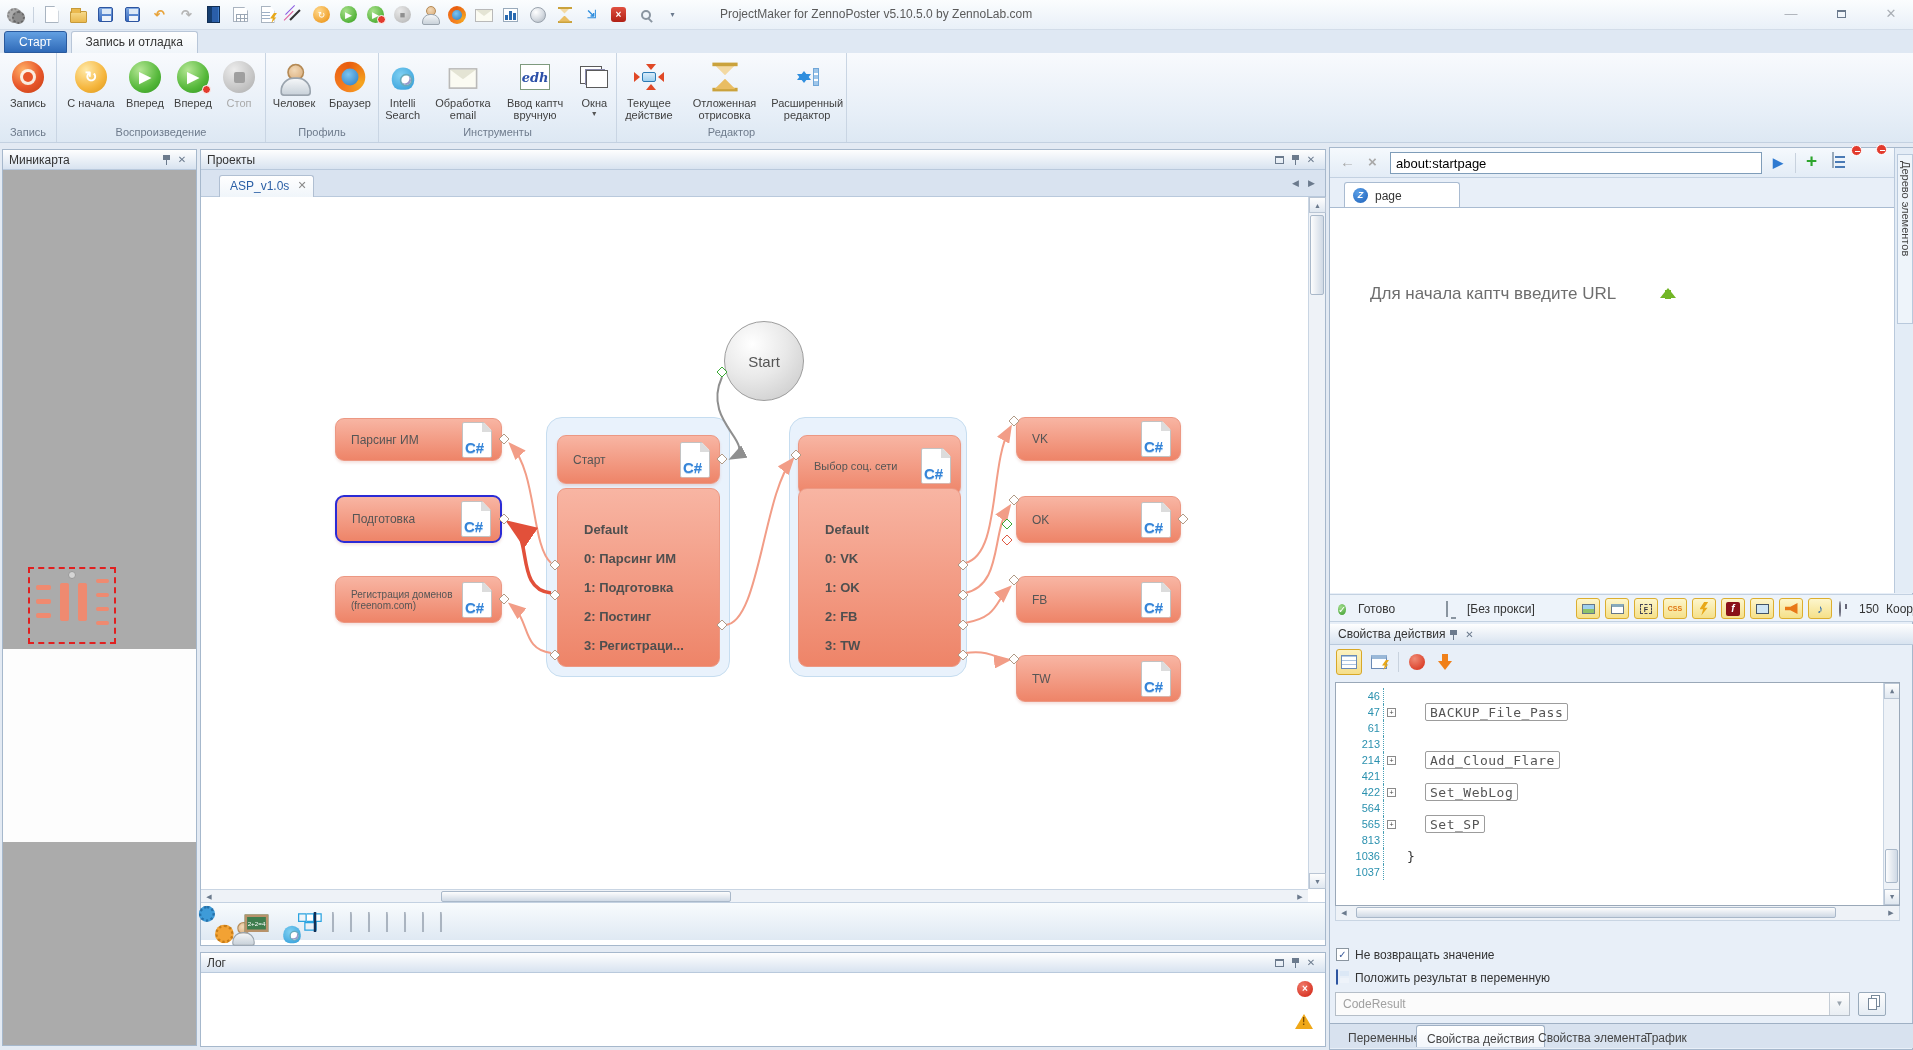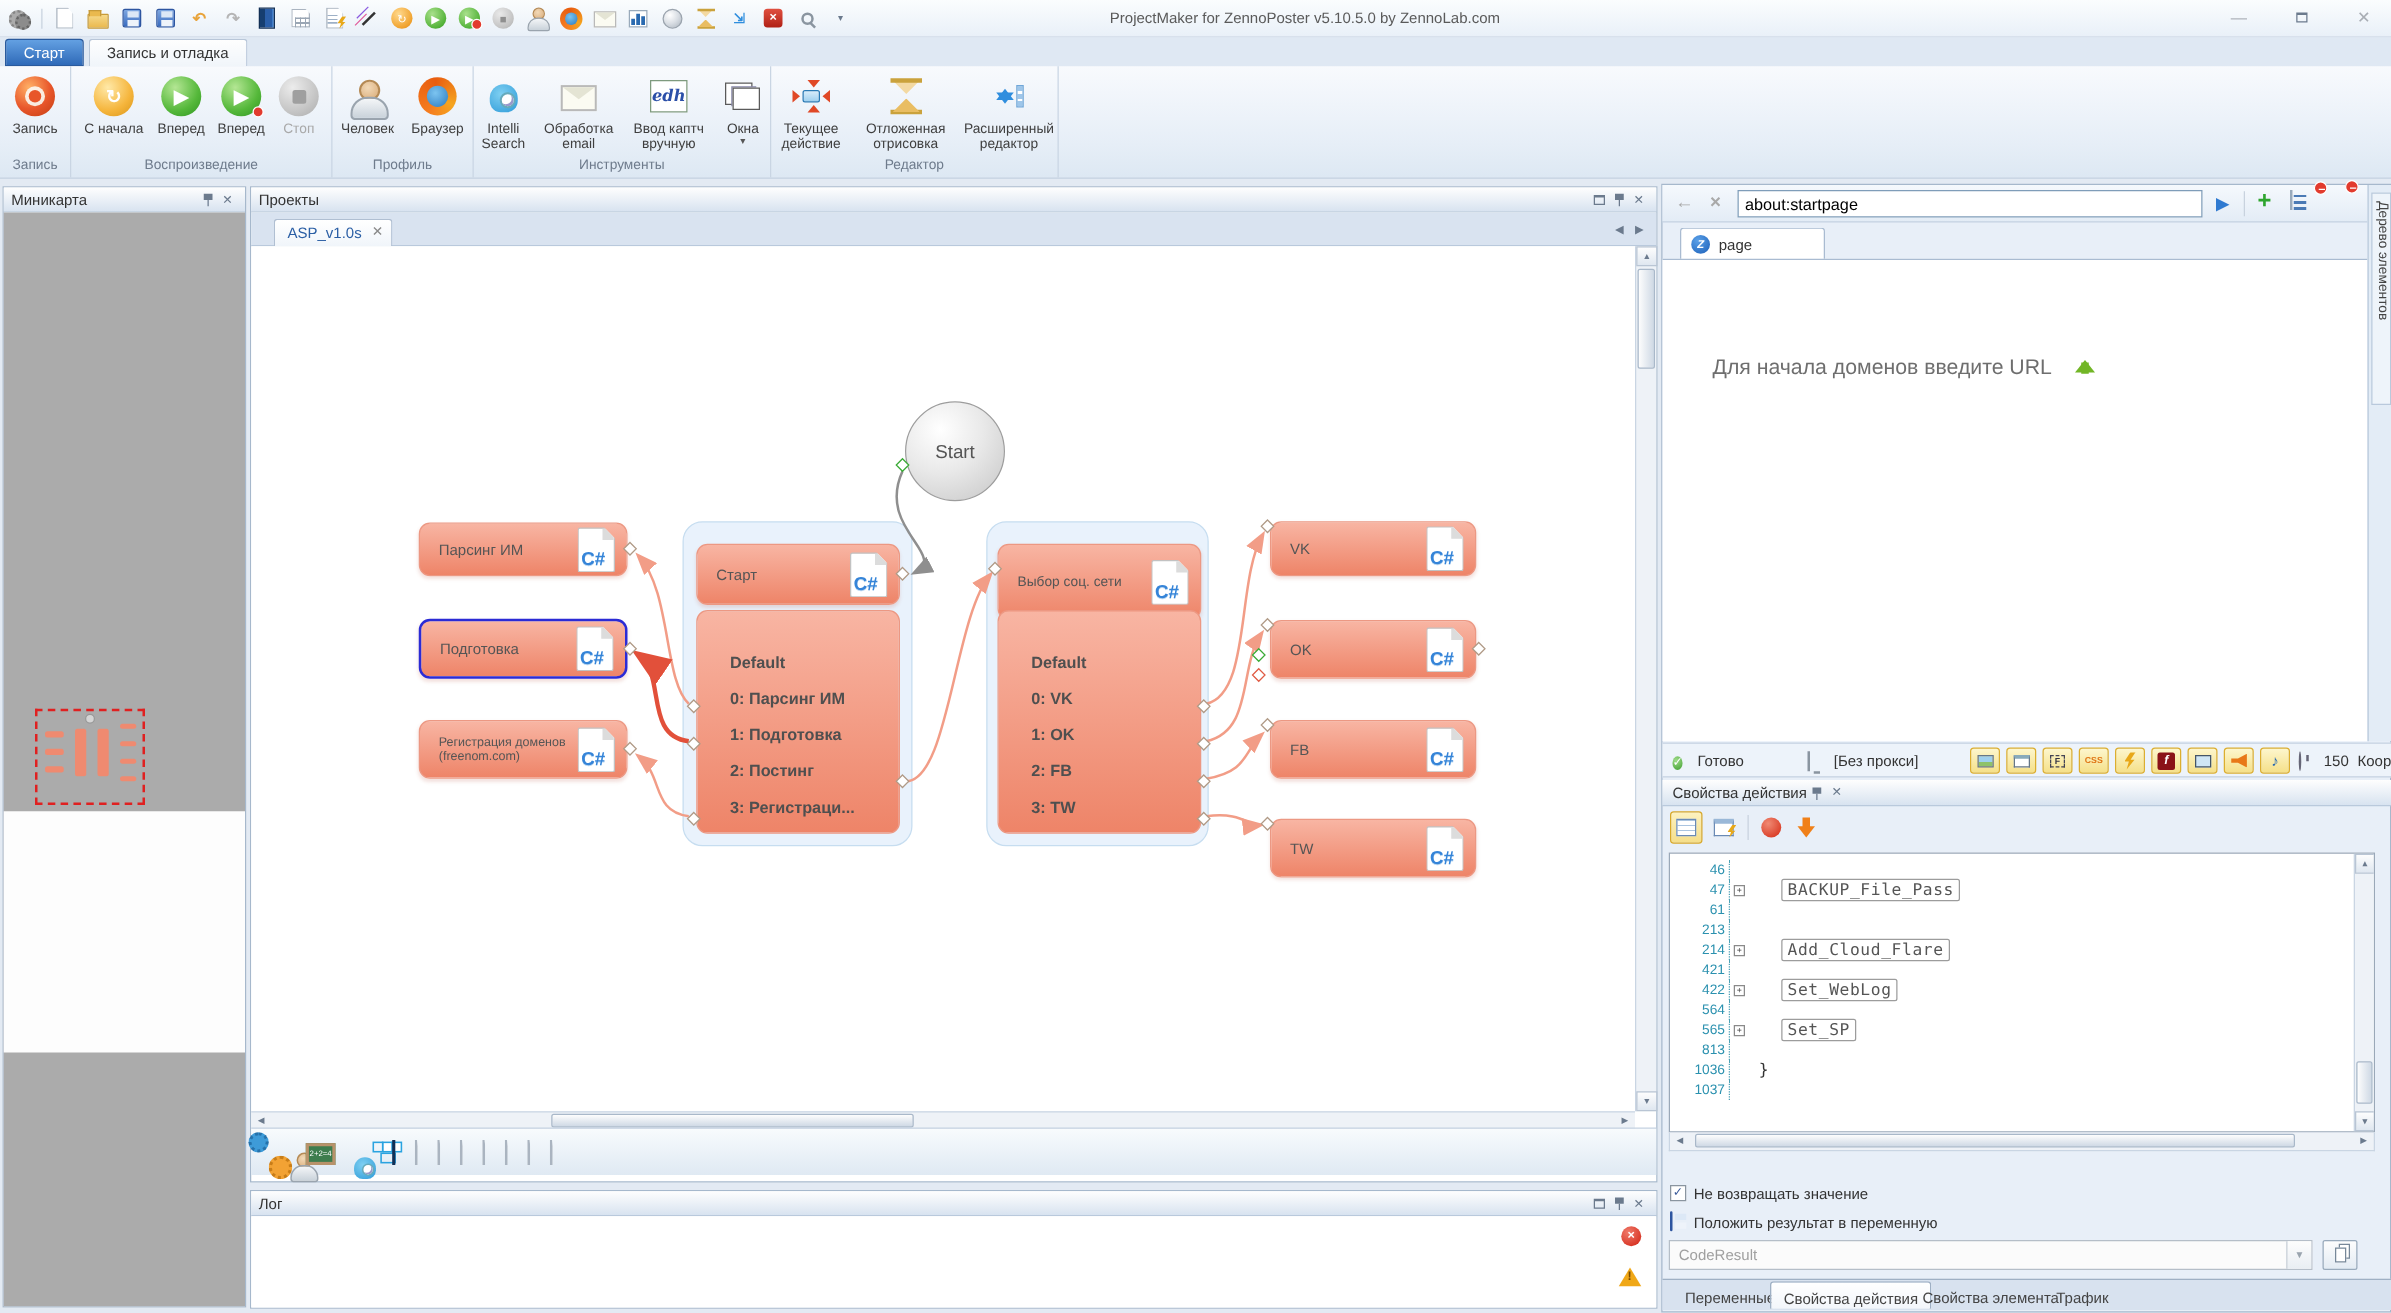--- a/index.html
+++ b/index.html
@@ -6,21 +6,21 @@
   html,body { width:1913px; height:1050px; overflow:hidden; background:#e3eaf3;
               font-family:"Liberation Sans", sans-serif; font-size:12px; color:#333; }
   .abs { position:absolute; }
 
   
   #qat { left:0; top:0; width:1913px; height:30px; background:linear-gradient(#fbfdfe,#e9f0f8);
          border-bottom:1px solid #d3dde9; display:flex; align-items:center; padding-left:6px; gap:8px; }
   .qicon { width:19px; height:19px; display:inline-flex; align-items:center; justify-content:center;
            position:relative; font-size:13px; }
   .qsep { width:1px; height:16px; background:#c8d2de; }
-  #win-title { left:720px; top:7px; width:480px; text-align:right; color:#5a5a5a; font-size:12px; }
+  #win-title { left:720px; top:7px; width:480px; text-align:left; color:#5a5a5a; font-size:12px; }
   .wctrl { top:6px; color:#a9aeb5; font-size:13px; width:30px; text-align:center; }
 
   
   .page-ic { width:14px; height:17px; background:#fff; border:1px solid #a9b4c0;
              clip-path:polygon(0 0,70% 0,100% 30%,100% 100%,0 100%); }
   .page-ic.lines::after { content:""; position:absolute; left:4px; top:7px; width:8px; height:7px;
              background:repeating-linear-gradient(#9db0c6 0 1px, transparent 1px 3px); }
   .folder-ic { width:17px; height:12px; background:linear-gradient(#f6d98a,#eab94e); border:1px solid #c69a3a;
              border-radius:1px; position:relative; margin-top:4px; }
   .folder-ic::before { content:""; position:absolute; left:0; top:-4px; width:8px; height:4px;
@@ -797,21 +797,21 @@
     <span style="position:absolute;left:528px;top:5px"><span class="db-ic minus-badge"></span></span>
     <span style="position:absolute;left:553px;top:4px"><span class="cookie-ic minus-badge"></span></span>
   </div>
   <div id="btabrow">
     <div id="btab">
       <span class="zl-ic">Z</span>
       <span>page</span>
     </div>
   </div>
   <div id="bbody">
-    <div id="bmsg">Для начала доменов введите URL</div>
+    <div id="bmsg">Для начала каптч введите URL</div>
     <span class="up-arrow"></span>
   </div>
   <div id="side-strip">
     <div id="side-tab">Дерево элементов</div>
   </div>
 
   <div id="statusrow">
     <span class="st-item" style="left:8px"><span class="ok-ic">✓</span></span>
     <span class="st-item" style="left:28px">Готово</span>
     <span class="st-item" style="left:116px"><span class="mon-ic"></span></span>

